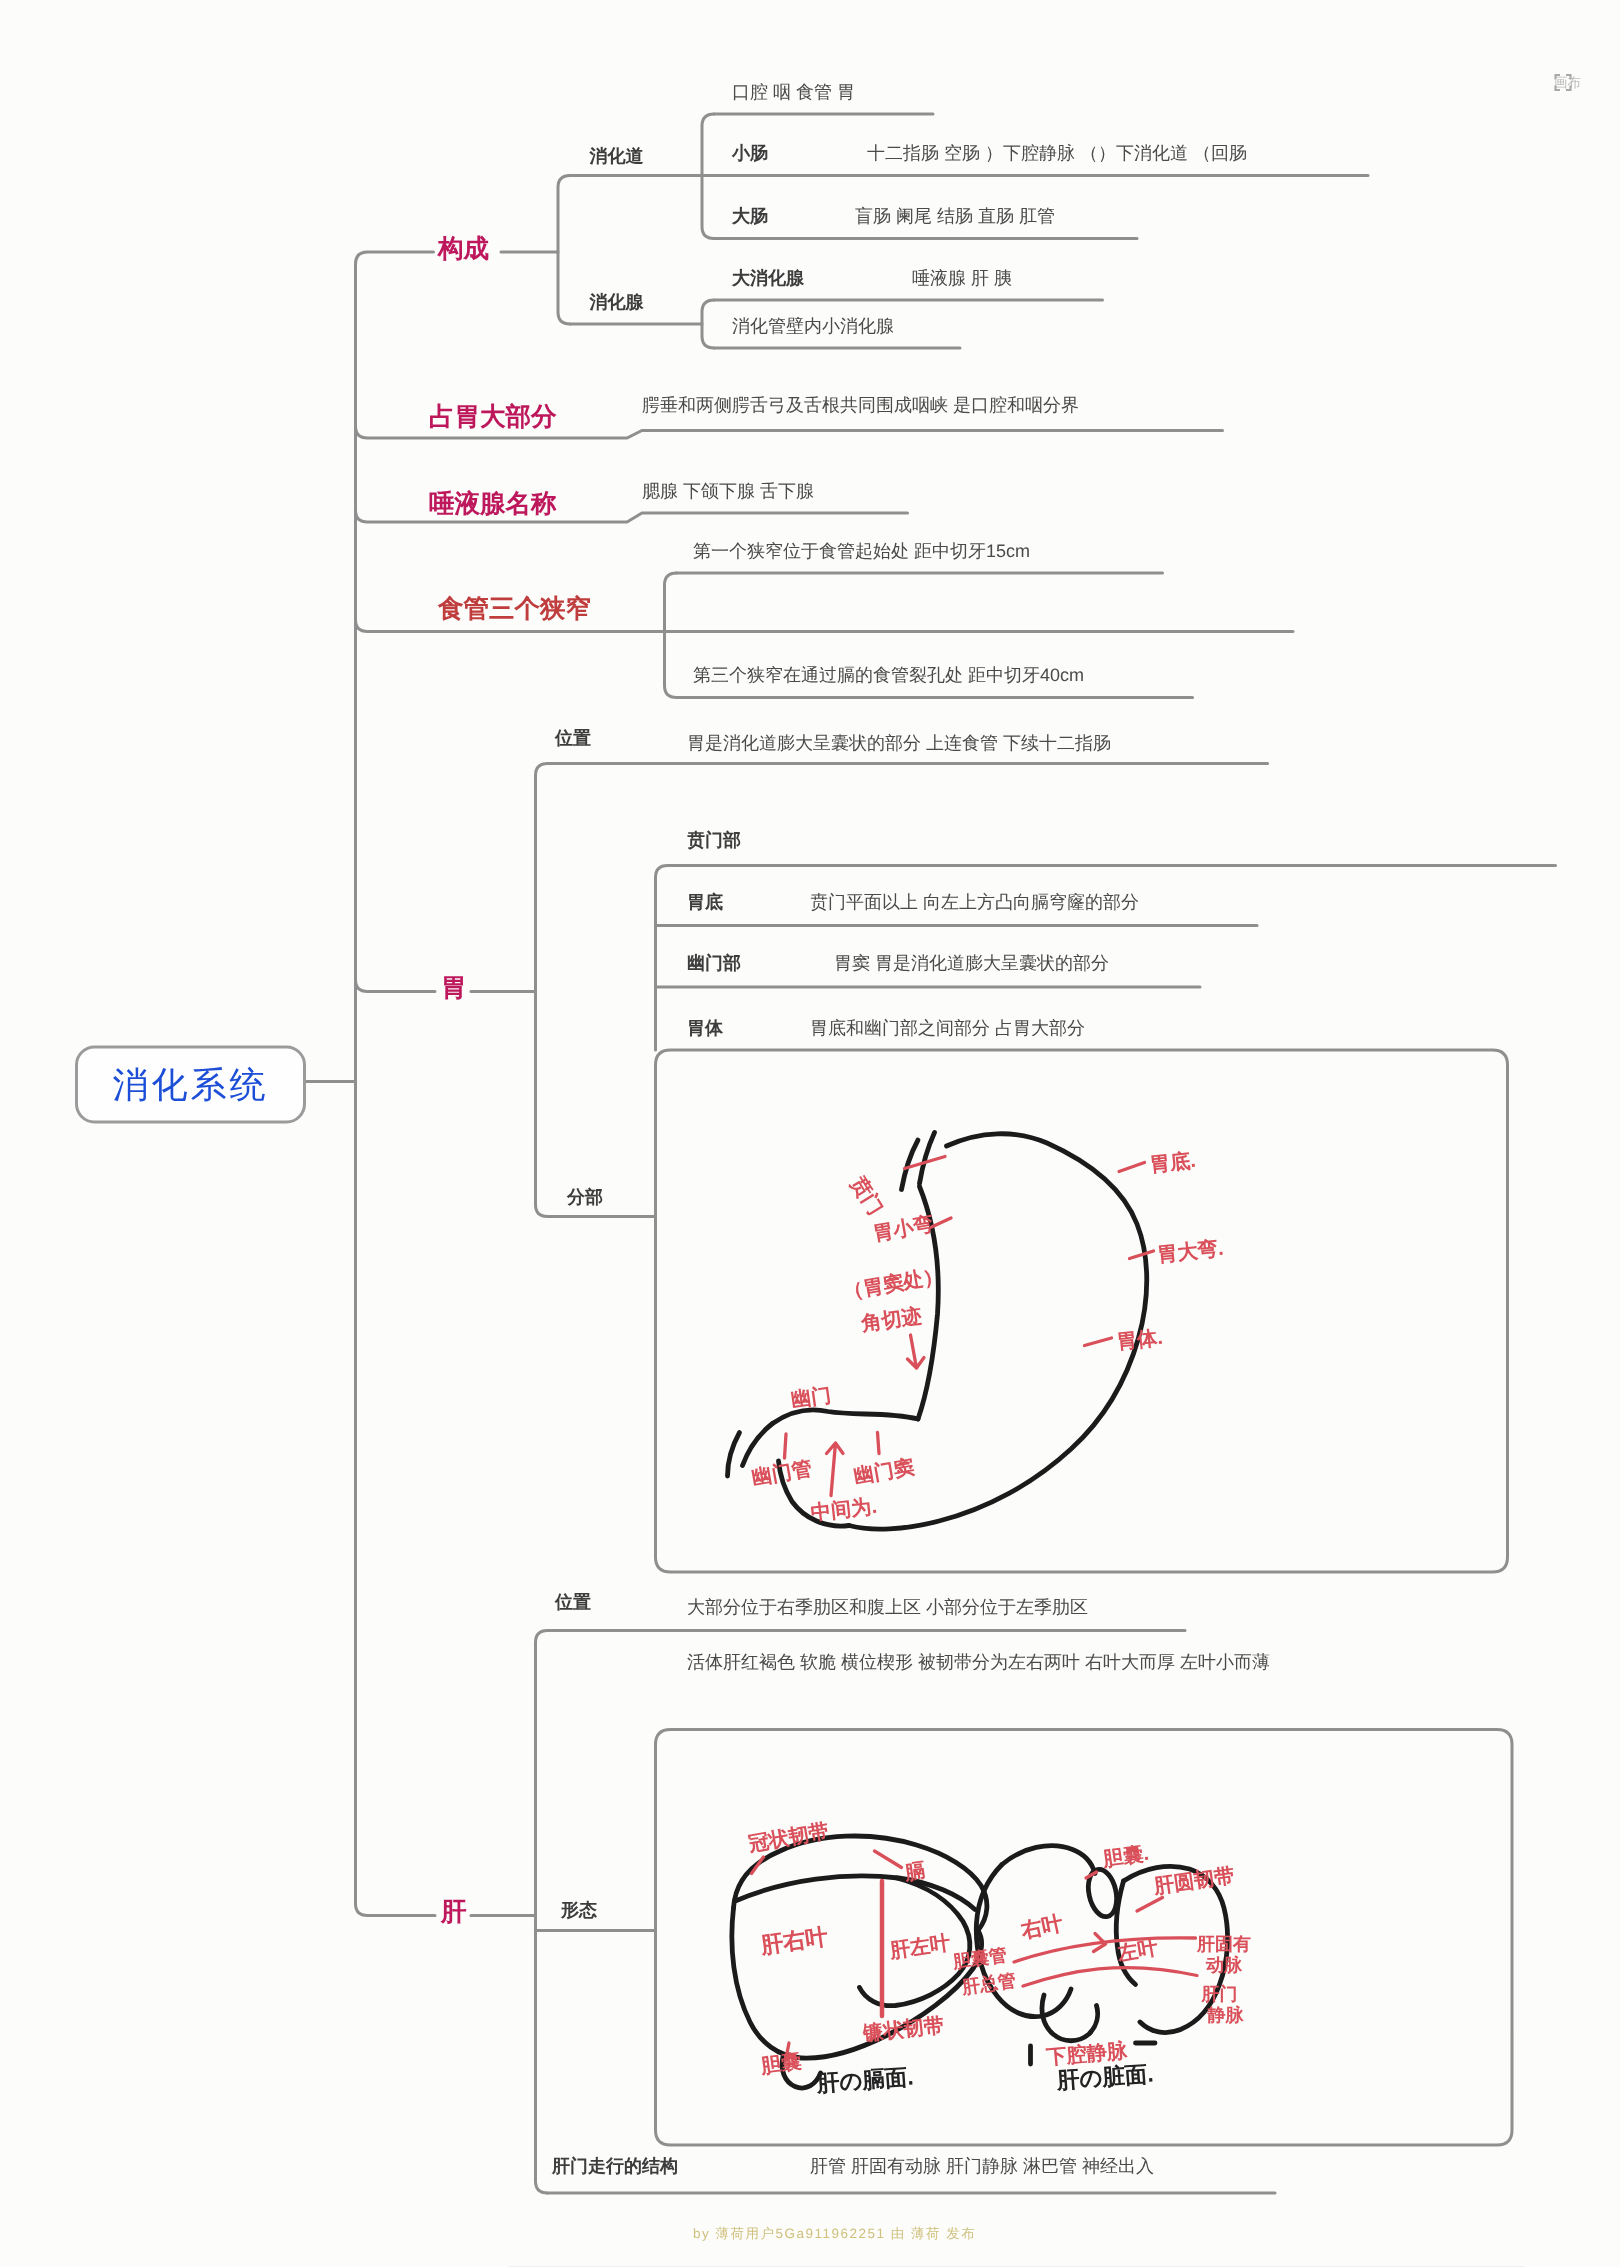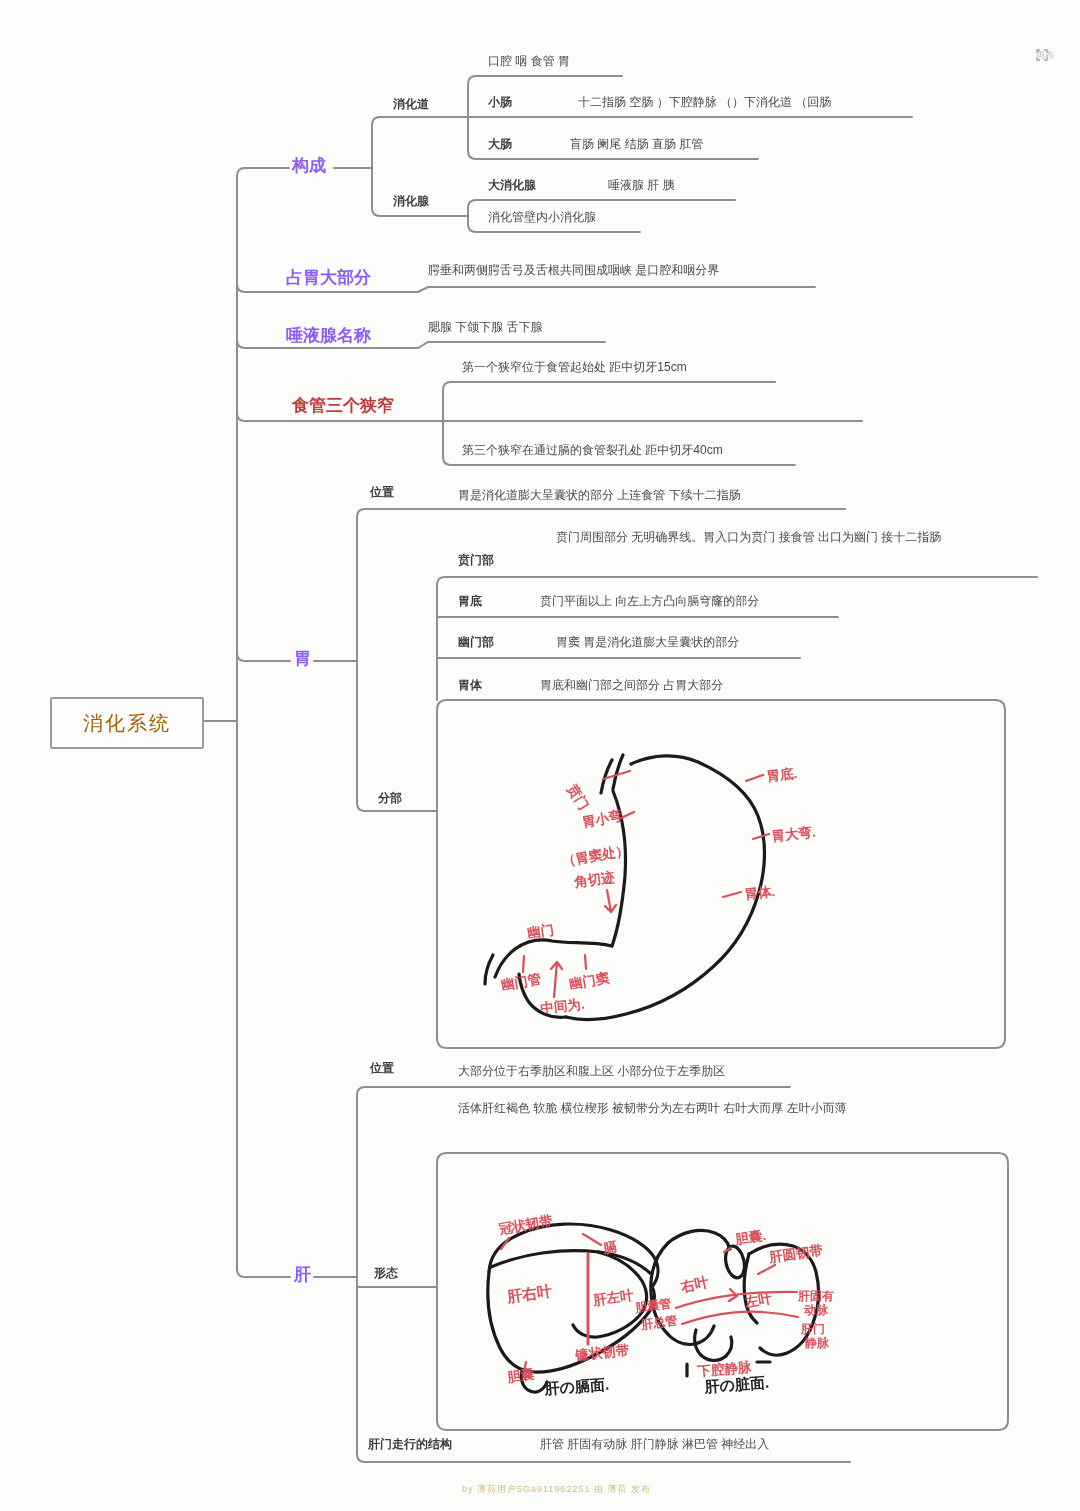--- a/index.html
+++ b/index.html
@@ -5,28 +5,28 @@
   html,body{margin:0;padding:0;background:#e9e9e9;}
   #canvas{
     position:relative;width:1080px;height:1511px;margin:0 auto;
     background:#fcfcfb;overflow:hidden;
     font-family:"Liberation Sans","DejaVu Sans",sans-serif;
   }
   svg{position:absolute;left:0;top:0;overflow:visible;}
   .lines path,.lines rect{fill:none;stroke:#8f8f8f;stroke-width:2;stroke-linecap:round;}
   .t{position:absolute;white-space:nowrap;font-size:12px;color:#4a4a4a;line-height:18px;}
   .lbl{font-weight:700;color:#3d3d3d;}
-  .branch{font-size:17px;font-weight:700;color:#8b5cf6;}
+  .branch{font-size:17px;font-weight:700;color:#be185d;}
   .red{color:#c03d3d;}
   .wrap{white-space:normal;line-height:26px;}
   #root-box{
     position:absolute;left:50px;top:697px;width:150px;height:48px;
-    border:2px solid #9b9b9b;border-radius:2px;background:#fefefe;
+    border:2px solid #9b9b9b;border-radius:13px;background:#fefefe;
     display:flex;align-items:center;justify-content:center;
-    font-size:20px;color:#a16207;letter-spacing:2px;
+    font-size:24px;color:#1d4ed8;letter-spacing:2px;
   }
   .sketch path,.sketch ellipse{fill:none;stroke-linecap:round;stroke-linejoin:round;}
   .ink{stroke:#1b1b1b;stroke-width:3.2;}
   .redln{stroke:#d9505a;stroke-width:2.2;}
   .hw{fill:#d9505a;font-size:13.5px;font-weight:600;}
   .hw12{fill:#d9505a;font-size:12px;font-weight:600;}
   .cap{fill:#232323;font-size:15px;font-weight:700;}
   #corner-ui{position:absolute;left:1036px;top:6px;display:flex;align-items:center;gap:4px;margin-top:43px;}
   #corner-ui .txt{font-size:9px;color:#bcbcbc;}
   #watermark{position:absolute;left:462px;top:1483px;font-size:9px;color:#cfc07c;letter-spacing:1px;}
@@ -102,21 +102,20 @@
 
   <div class="t branch red" style="left:292px;top:397px">食管三个狭窄</div>
   <div class="t" style="left:462px;top:358px">第一个狭窄位于食管起始处 距中切牙15cm</div>
   <div class="t" style="left:462px;top:441px">第三个狭窄在通过膈的食管裂孔处 距中切牙40cm</div>
 
   <div class="t branch" style="left:294px;top:650px">胃</div>
   <div class="t lbl" style="left:370px;top:483px">位置</div>
   <div class="t" style="left:458px;top:486px">胃是消化道膨大呈囊状的部分 上连食管 下续十二指肠</div>
   <div class="t lbl" style="left:378px;top:789px">分部</div>
   <div class="t lbl" style="left:458px;top:551px">贲门部</div>
-  <div class="t wrap" style="left:556px;top:524px;width:488px">贲门周围部分 无明确界线。胃入口为贲门 接食管 出口为幽门 接十二指肠</div>
   <div class="t lbl" style="left:458px;top:592px">胃底</div>
   <div class="t" style="left:540px;top:592px">贲门平面以上 向左上方凸向膈穹窿的部分</div>
   <div class="t lbl" style="left:458px;top:633px">幽门部</div>
   <div class="t" style="left:556px;top:633px">胃窦 胃是消化道膨大呈囊状的部分</div>
   <div class="t lbl" style="left:458px;top:676px">胃体</div>
   <div class="t" style="left:540px;top:676px">胃底和幽门部之间部分 占胃大部分</div>
 
   <svg class="sketch" width="1080" height="1511">
     <path class="ink" d="M 601 793 C 603 782 606 771 612 760"></path>
     <path class="ink" d="M 623 755 C 618 766 615 777 613 789"></path>

